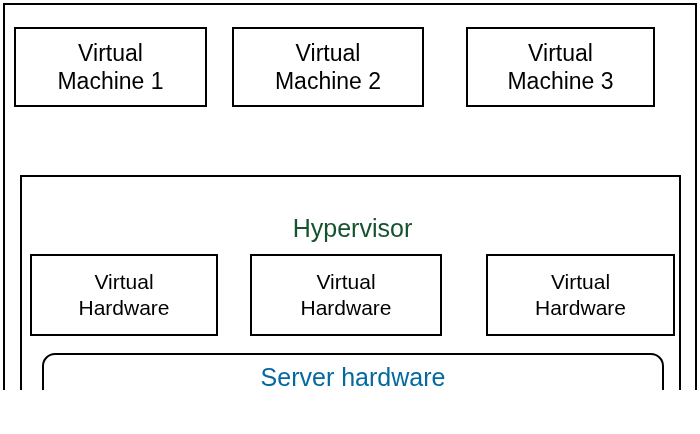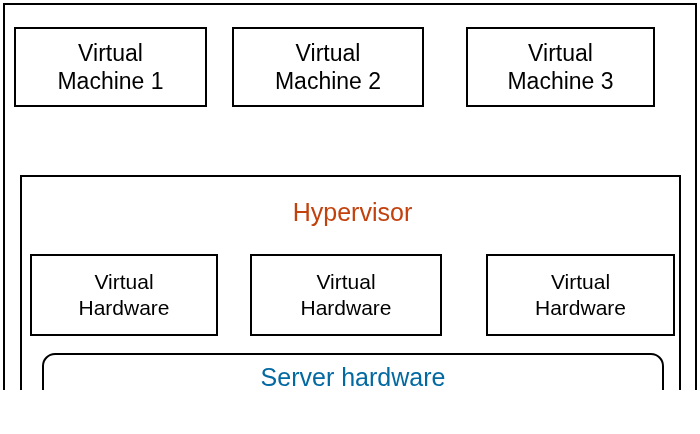--- a/index.html
+++ b/index.html
@@ -62,25 +62,25 @@
     width: 661px;
     height: 237px;
     box-sizing: border-box;
     border: 2px solid #000000;
     background: #ffffff;
   }
 
   .hypervisor-title {
     position: absolute;
     left: 0;
-    top: 20px;
+    top: 36px;
     width: 661px;
     text-align: center;
     font-size: 25px;
-    color: #c2410c;
+    color: #14532d;
     line-height: 1.2;
   }
 
   
   .vh-box {
     font-size: 21px;
   }
   .vh-box .node-label {
     white-space: pre-line;
   }

